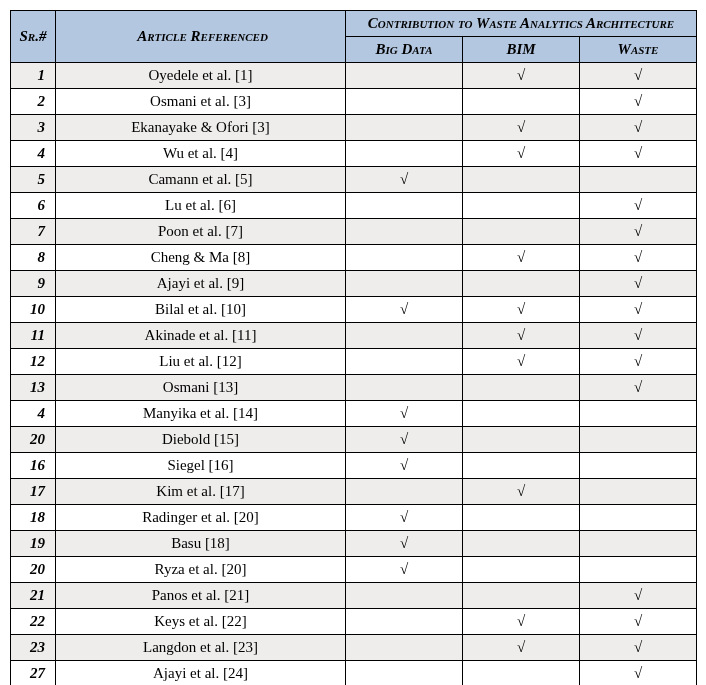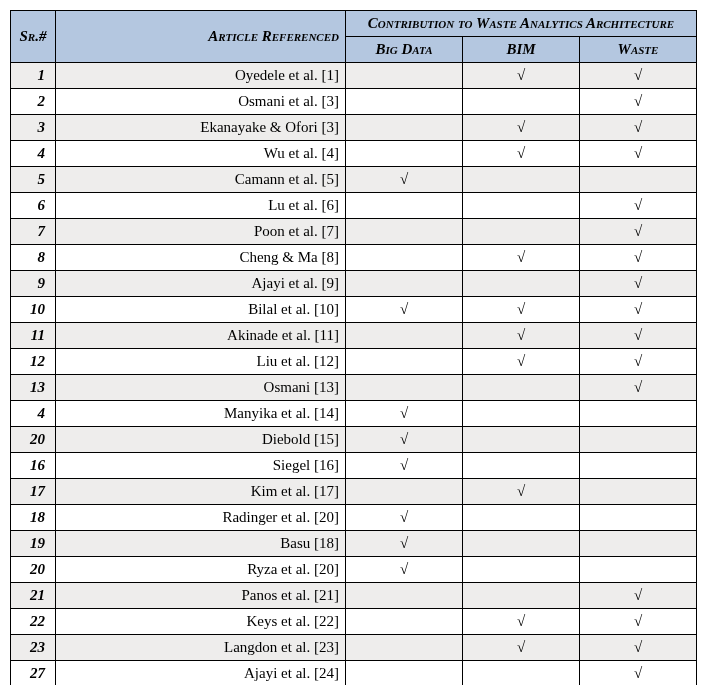--- a/index.html
+++ b/index.html
@@ -31,42 +31,42 @@
   col.art { width: 290px; }
   col.bd { width: 117px; }
   col.bim { width: 117px; }
   col.w { width: 117px; }
   td.sr {
     text-align: right;
     font-weight: bold;
     font-style: italic;
     padding-right: 10px;
   }
-  td.art { text-align: right; }
+  td.art { text-align: center; }
   td.mark { text-align: center; }
   tr.odd td { background: #eeedec; }
   tr.even td { background: #ffffff; }
   .th-top { font-size: 15px; }
   .th-sub { font-size: 15px; text-align: center; }
 </style>
 </head>
 <body>
 
 <table>
   <colgroup>
     <col class="sr">
       <col class="art">
       <col class="bd">
       <col class="bim">
       <col class="w">
   </colgroup>
   <thead>
     <tr>
       <th rowspan="2" class="th-top">Sr.#</th>
-      <th rowspan="2" class="th-top" style="text-align:right; padding-left:10px;">Article Referenced</th>
+      <th rowspan="2" class="th-top" style="text-align:center; padding-left:10px;">Article Referenced</th>
       <th colspan="3" class="th-top">Contribution to Waste Analytics Architecture</th>
     </tr>
     <tr>
       <th class="th-sub">Big Data</th>
       <th class="th-sub">BIM</th>
       <th class="th-sub">Waste</th>
     </tr>
   </thead>
   <tbody>
       <tr class="odd">

